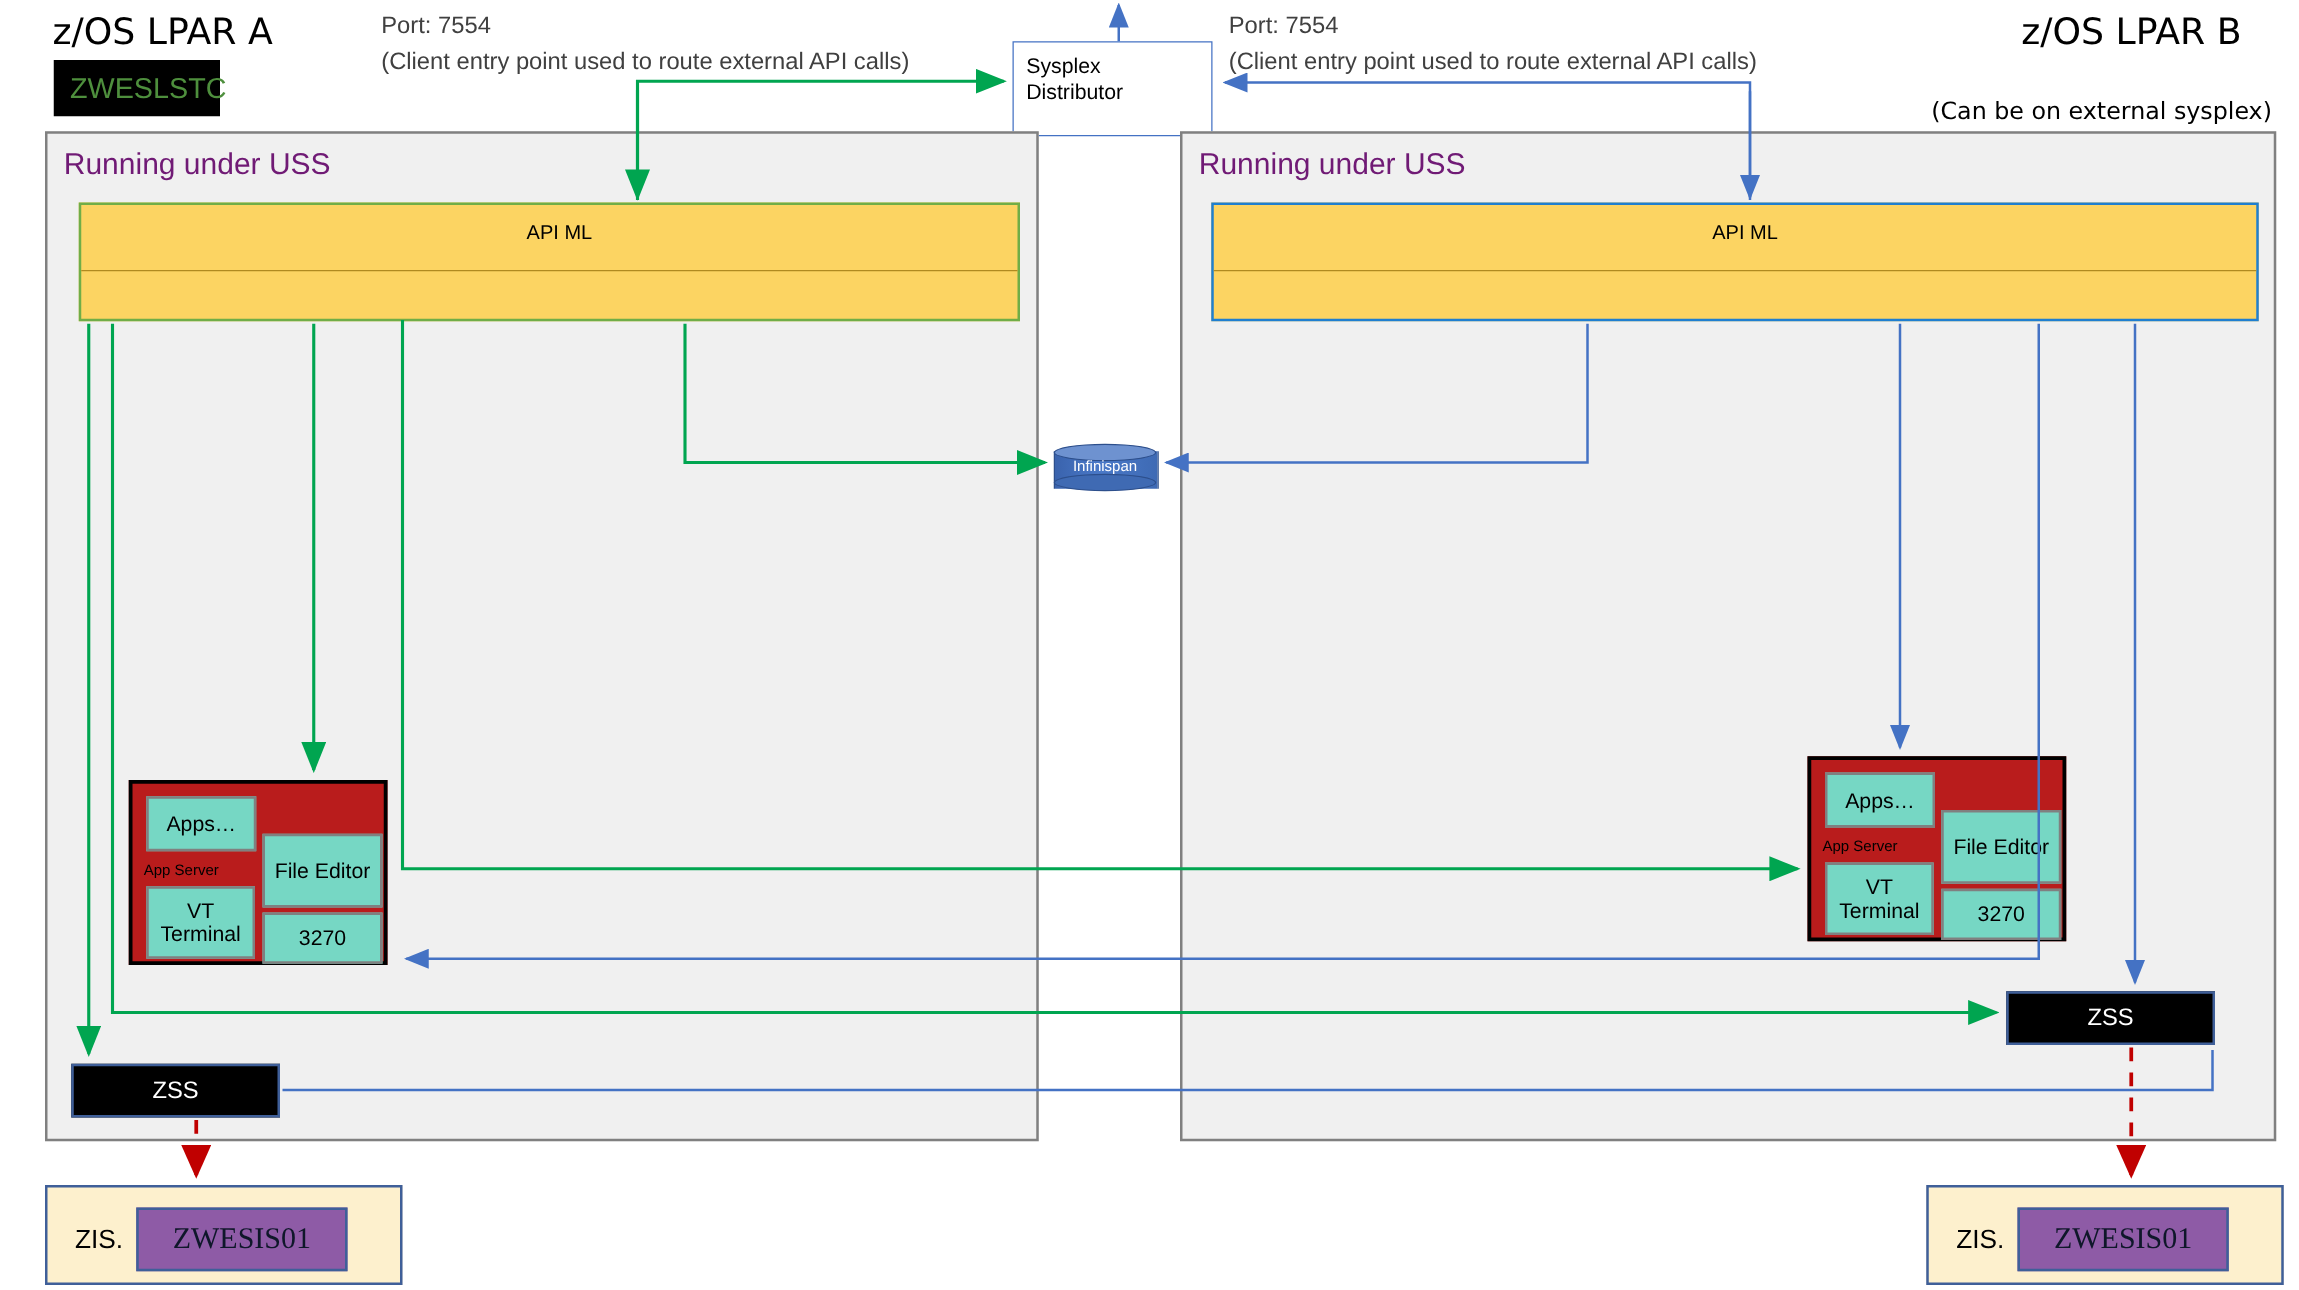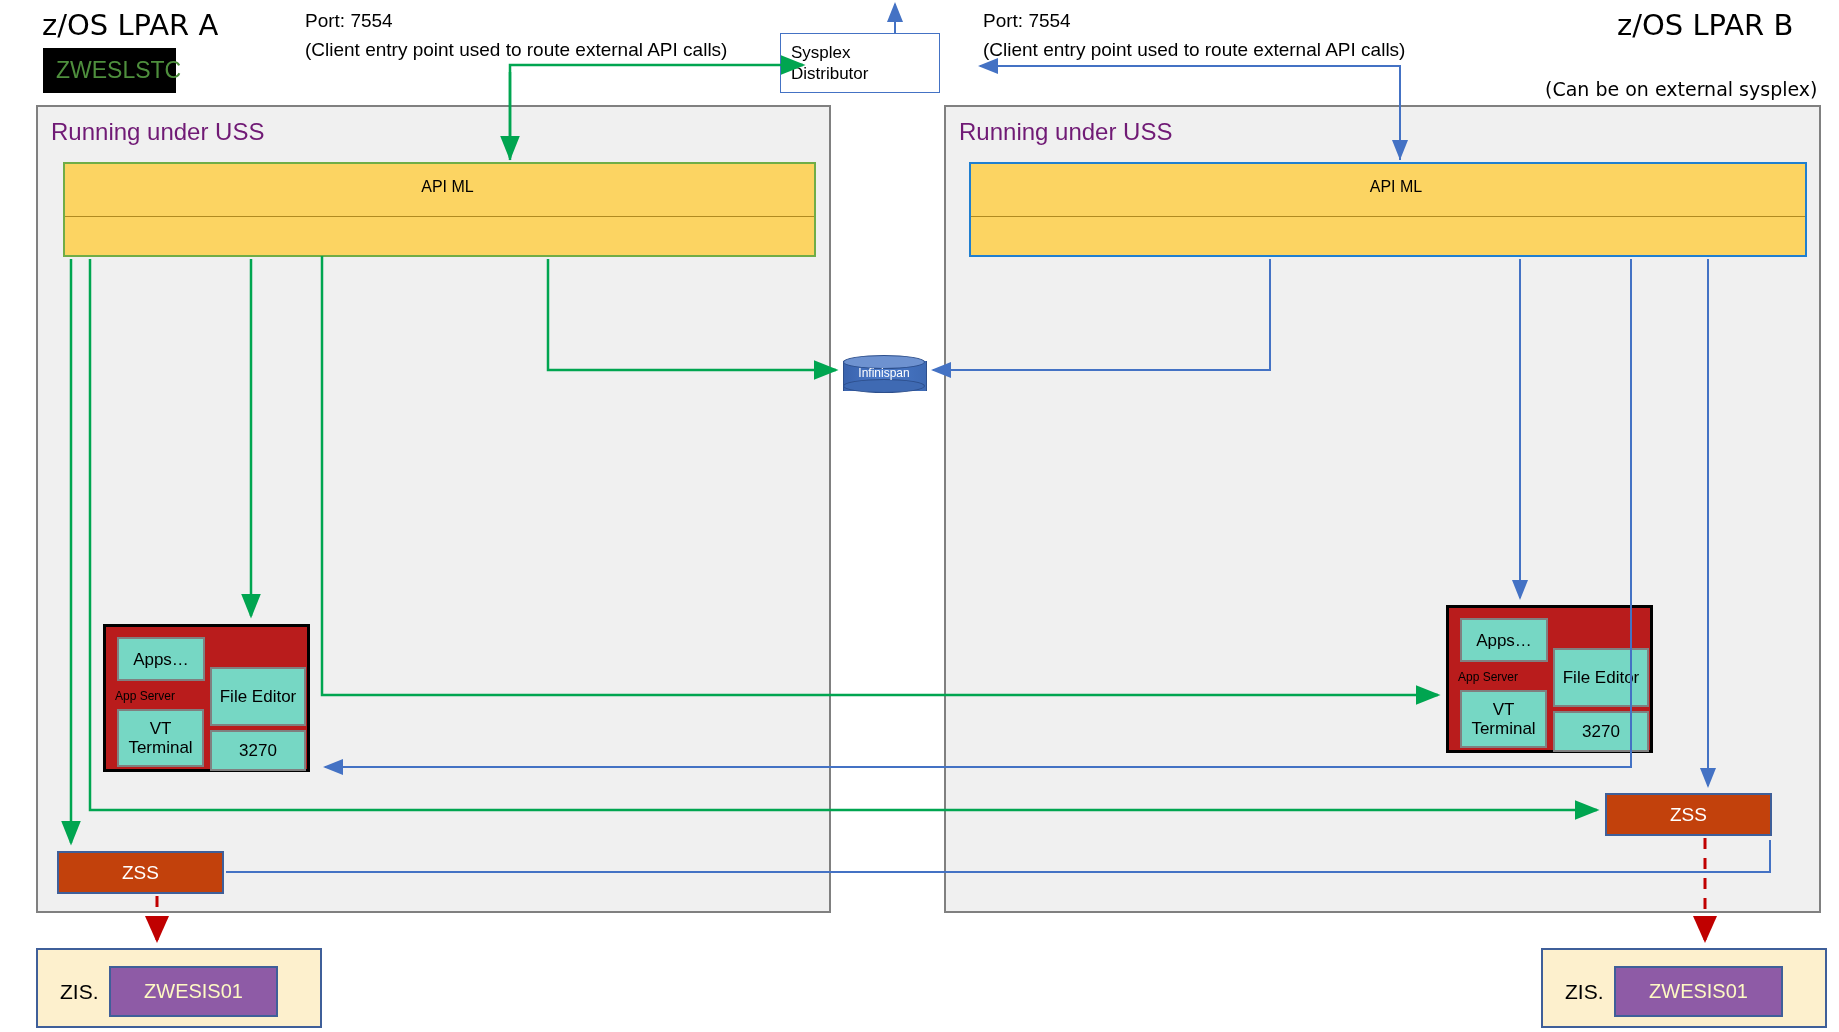--- a/index.html
+++ b/index.html
@@ -19,21 +19,21 @@
 
   
   .lpar-title {
     font-size: 29px;
     color: #000000;
     font-family: "DejaVu Sans", sans-serif;
     white-space: nowrap;
   }
   .note-text {
     font-size: 19px;
-    color: #000000;
+    color: #404040;
     line-height: 25px;
     white-space: nowrap;
   }
   .sysplex-note {
     font-size: 19px;
     color: #000000;
     font-family: "DejaVu Sans", sans-serif;
     white-space: nowrap;
   }
 
@@ -149,21 +149,21 @@
   }
   .appserver-label {
     position: absolute;
     font-size: 12px;
     color: #000000;
     white-space: nowrap;
   }
 
   
   .zss {
-    background: #c2410c;
+    background: #000000;
     border: 2px solid #3f5f99;
     display: flex;
     align-items: center;
     justify-content: center;
     color: #ffffff;
     font-size: 19px;
   }
 
   
   .zis {
@@ -175,22 +175,23 @@
     font-size: 21px;
     color: #000000;
   }
   .zwesis {
     position: absolute;
     background: #8e5ba6;
     border: 2px solid #3f5f99;
     display: flex;
     align-items: center;
     justify-content: center;
-    color: #fef9c3;
-    font-size: 20px;
+    color: #0f172a;
+    font-size: 24px;
+    font-family: Liberation Serif, serif;
   }
 
   svg.overlay {
     position: absolute;
     left: 0; top: 0;
     width: 1839px; height: 1032px;
     pointer-events: none;
   }
 </style>
 </head>
@@ -204,21 +205,21 @@
 
   <div class="abs note-text" style="left:305px; top:8px;">Port: 7554</div>
   <div class="abs note-text" style="left:305px; top:37px;">(Client entry point used to route external API calls)</div>
 
   <div class="abs note-text" style="left:983px; top:8px;">Port: 7554</div>
   <div class="abs note-text" style="left:983px; top:37px;">(Client entry point used to route external API calls)</div>
 
   <div class="abs lpar-title" style="left:1617px; top:8px;">z/OS LPAR B</div>
   <div class="abs sysplex-note" style="left:1545px; top:78px;">(Can be on external sysplex)</div>
 
-  <div class="abs sysplex-box" style="left:780px; top:33px; width:160px; height:60px;">
+  <div class="abs sysplex-box" style="left:810px; top:33px; width:160px; height:76px;">
     <div>Sysplex</div>
     <div>Distributor</div>
   </div>
 
   <div class="abs uss-panel" style="left:36px; top:105px; width:795px; height:808px;"></div>
   <div class="abs uss-label" style="left:51px; top:118px;">Running under USS</div>
 
   <div class="abs apiml apiml-left" style="left:63px; top:162px; width:753px; height:95px;">
     <div class="apiml-title">API ML</div>
     <div class="apiml-divider" style="top:52px;"></div>

